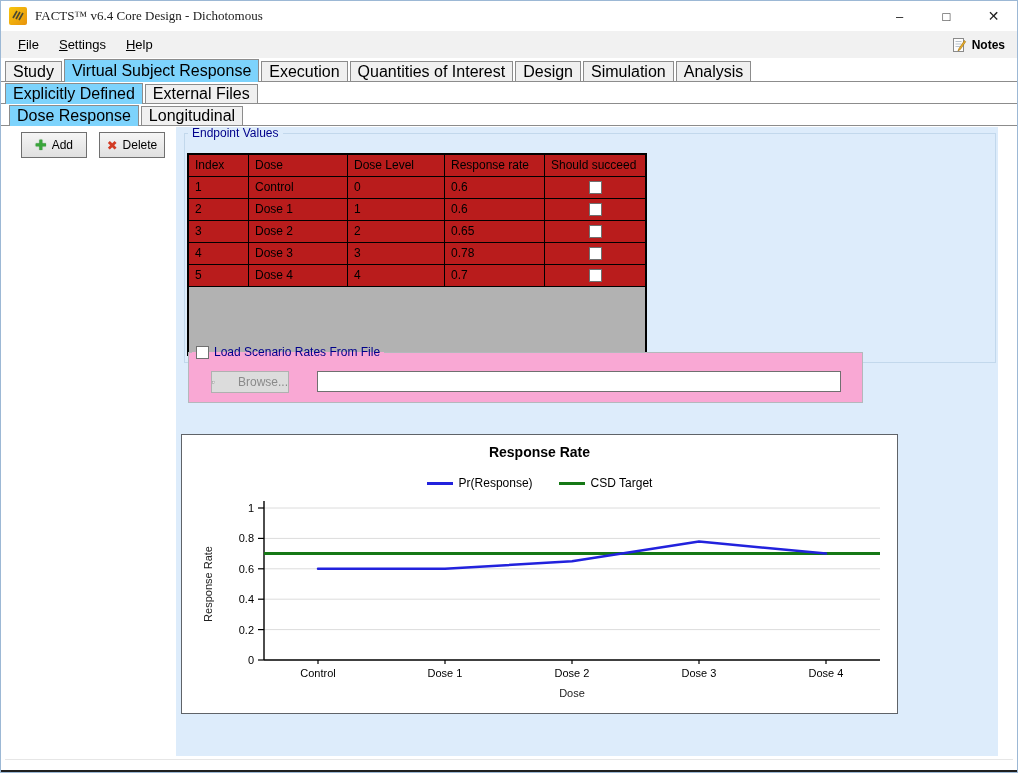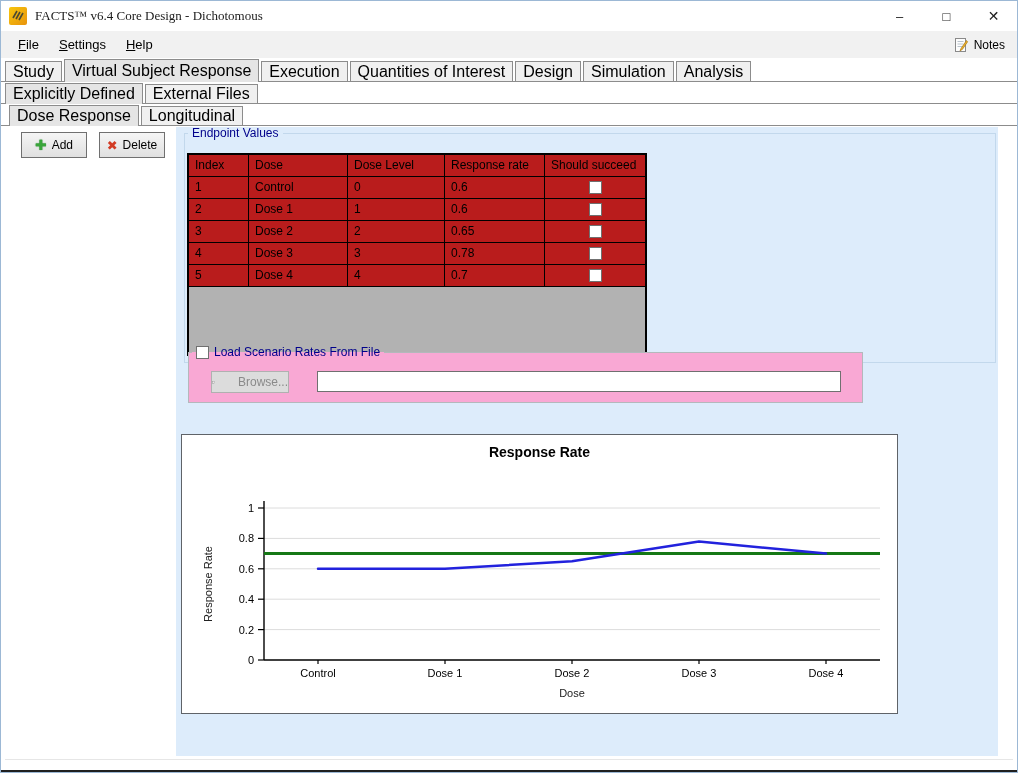--- a/index.html
+++ b/index.html
@@ -13,29 +13,29 @@
   .titlebar { position:absolute; left:0; top:0; width:100%; height:30px; background:#fff; }
   .app-icon { position:absolute; left:8px; top:6px; width:18px; height:18px; }
   .title-text { position:absolute; left:34px; top:0; line-height:30px; font-size:13px; color:#1a1a1a;font-family:Liberation Serif, serif; }
   .win-btns { position:absolute; right:0; top:0; height:30px; display:flex; }
   .win-btn { width:47px; height:30px; display:flex; align-items:center; justify-content:center; font-size:13px; color:#222; cursor:default; }
   .win-btn.close { font-size:14px; }
   
   .menubar { position:absolute; left:0; top:30px; width:100%; height:28px; background:#f1f1f1; border-bottom:1px solid #e3e3e3; }
   .menus { display:flex; height:100%; align-items:center; padding-left:7px; }
   .menu-item { padding:0 10px; font-size:13px; height:100%; display:flex; align-items:center; }
-  .notes-btn { position:absolute; right:8px; top:2px; height:24px; display:flex; align-items:center; gap:5px; font-size:12px; padding:0 4px; }
+  .notes-btn { position:absolute; right:8px; top:2px; height:24px; display:flex; align-items:center; gap:5px; font-size:12px; padding:0 4px;font-weight:bold; }
   
   .tabrow { position:absolute; display:flex; align-items:flex-end; border-bottom:1px solid #8c8c8c; background:#fff; }
   .tabrow.r1 { left:0; top:57px; width:1018px; height:24px; padding-left:4px; }
   .tabrow.r2 { left:0; top:81px; width:1018px; height:22px; padding-left:4px; }
   .tabrow.r3 { left:0; top:103px; width:1018px; height:22px; padding-left:8px; }
   .tab { height:20px; line-height:19px; padding:0 7px; background:#f0f0f0; border:1px solid #8c8c8c; border-bottom:none; margin-right:2px; font-size:16px; white-space:nowrap; position:relative; }
   .r2 .tab, .r3 .tab { height:19px; line-height:18px; }
-  .tab.sel { background:#e5e5e5; height:23px; line-height:22px; margin-bottom:-1px; z-index:2; }
+  .tab.sel { background:#7dd3fc; height:23px; line-height:22px; margin-bottom:-1px; z-index:2; }
   .r2 .tab.sel, .r3 .tab.sel { height:21px; line-height:20px; }
   
   .btn { position:absolute; display:flex; align-items:center; justify-content:center; gap:5px;
          background:linear-gradient(#f5f5f5,#e0e0e0); border:1px solid #707070; font-size:12px; }
   .btn-add { left:20px; top:131px; width:66px; height:26px; }
   .btn-del { left:98px; top:131px; width:66px; height:26px; }
   .plus-glyph { color:#3aa63a; font-size:14px; font-weight:bold; text-shadow:0 0 1px #1e7a28; }
   .x-glyph { color:#d23b24; font-size:13px; font-weight:bold; }
   .listbox { position:absolute; left:20px; top:166px; width:145px; height:482px; background:#d4d4d4; border:1px solid #000; overflow:hidden; }
   .list-header { height:22px; line-height:21px; padding-left:12px; background:#fff; border-bottom:1px dotted #555; }
@@ -219,20 +219,30 @@
         <rect x="1" y="2" width="9" height="8" fill="#cfcfcf" stroke="#8f8f8f"></rect>
         <rect x="3" y="0.8" width="8" height="8" fill="#e9e9e9" stroke="#8f8f8f"></rect>
       </svg>
       <span>Browse...</span>
     </div>
     <input class="file-input" type="text" value="" style="">
   </fieldset>
 
   <div class="chartpanel">
     <div class="chart-title">Response Rate</div>
+    <div class="chart-legend">
+        <div class="leg-entry">
+          <span class="leg-line" style="background: rgb(34, 34, 221);"></span>
+          <span>Pr(Response)</span>
+        </div>
+        <div class="leg-entry">
+          <span class="leg-line" style="background: rgb(21, 120, 21);"></span>
+          <span>CSD Target</span>
+        </div>
+      </div>
     <svg class="chart-svg" width="717" height="218">
         <line x1="82" y1="136.6" x2="698" y2="136.6" stroke="#dcdcdc" stroke-width="1"></line>
         <line x1="82" y1="106.19999999999999" x2="698" y2="106.19999999999999" stroke="#dcdcdc" stroke-width="1"></line>
         <line x1="82" y1="75.8" x2="698" y2="75.8" stroke="#dcdcdc" stroke-width="1"></line>
         <line x1="82" y1="45.39999999999999" x2="698" y2="45.39999999999999" stroke="#dcdcdc" stroke-width="1"></line>
         <line x1="82" y1="15" x2="698" y2="15" stroke="#dcdcdc" stroke-width="1"></line>
         <line x1="82" y1="8" x2="82" y2="167" stroke="#000" stroke-width="1.4"></line>
         <line x1="82" y1="167" x2="698" y2="167" stroke="#000" stroke-width="1.4"></line>
         <line x1="76" y1="167" x2="82" y2="167" stroke="#000" stroke-width="1.2"></line>
         <text x="72" y="171" text-anchor="end" font-size="11" fill="#000">0</text>

